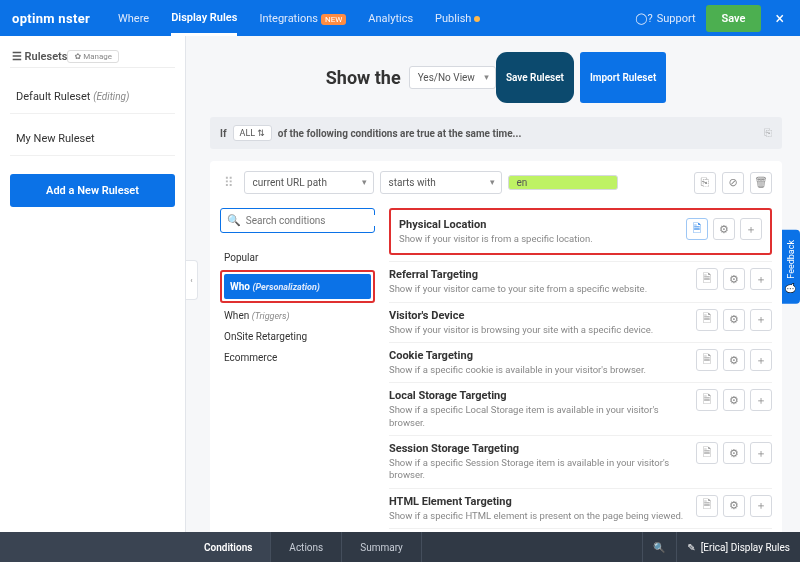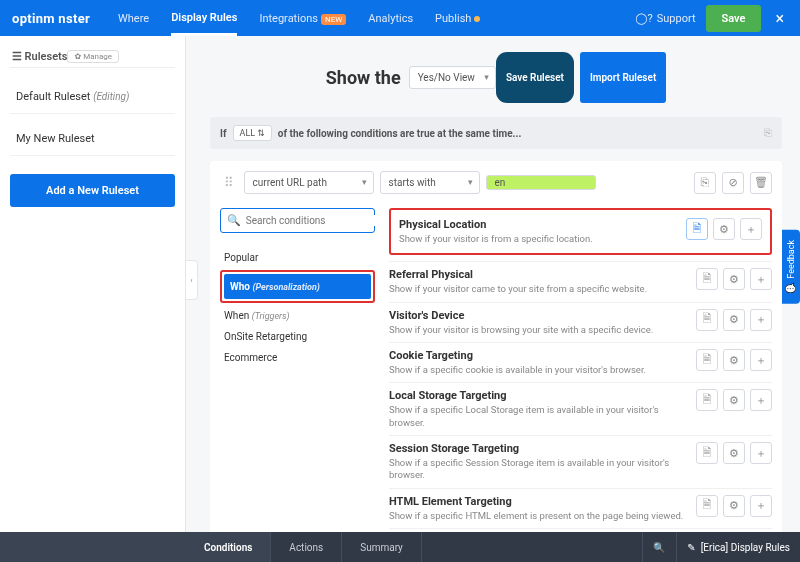--- a/index.html
+++ b/index.html
@@ -121,21 +121,21 @@
       <b>If</b>
       <span class="chip">ALL ⇅</span>
       <b>of the following conditions are true at the same time...</b>
       <span class="r">⎘</span>
     </div>
 
     <div class="card">
       <div class="rrow">
         <span class="drag">⠿</span>
         <span class="sel" style="width:130px">current URL path</span>
-        <span class="sel" style="width:100px">starts with</span>
+        <span class="sel" style="width:122px">starts with</span>
         <span class="input-like" style="width:110px">en</span>
         <span class="spacer"></span>
         <span class="ibtn">⎘</span>
         <span class="ibtn">⊘</span>
         <span class="ibtn">🗑</span>
       </div>
 
       <div class="body2">
         <div class="cats">
           <div class="search">
@@ -158,21 +158,21 @@
                 <div class="desc">Show if your visitor is from a specific location.</div>
               </div>
               <div class="acts">
                 <span class="ibtn">🗎</span>
                 <span class="ibtn">⚙</span>
                 <span class="ibtn">＋</span>
               </div>
             </div>
             <div class="cond">
               <div class="txt">
-                <div class="title">Referral Physical</div>
+                <div class="title">Referral Targeting</div>
                 <div class="desc">Show if your visitor came to your site from a specific website.</div>
               </div>
               <div class="acts">
                 <span class="ibtn">🗎</span>
                 <span class="ibtn">⚙</span>
                 <span class="ibtn">＋</span>
               </div>
             </div>
             <div class="cond">
               <div class="txt">

